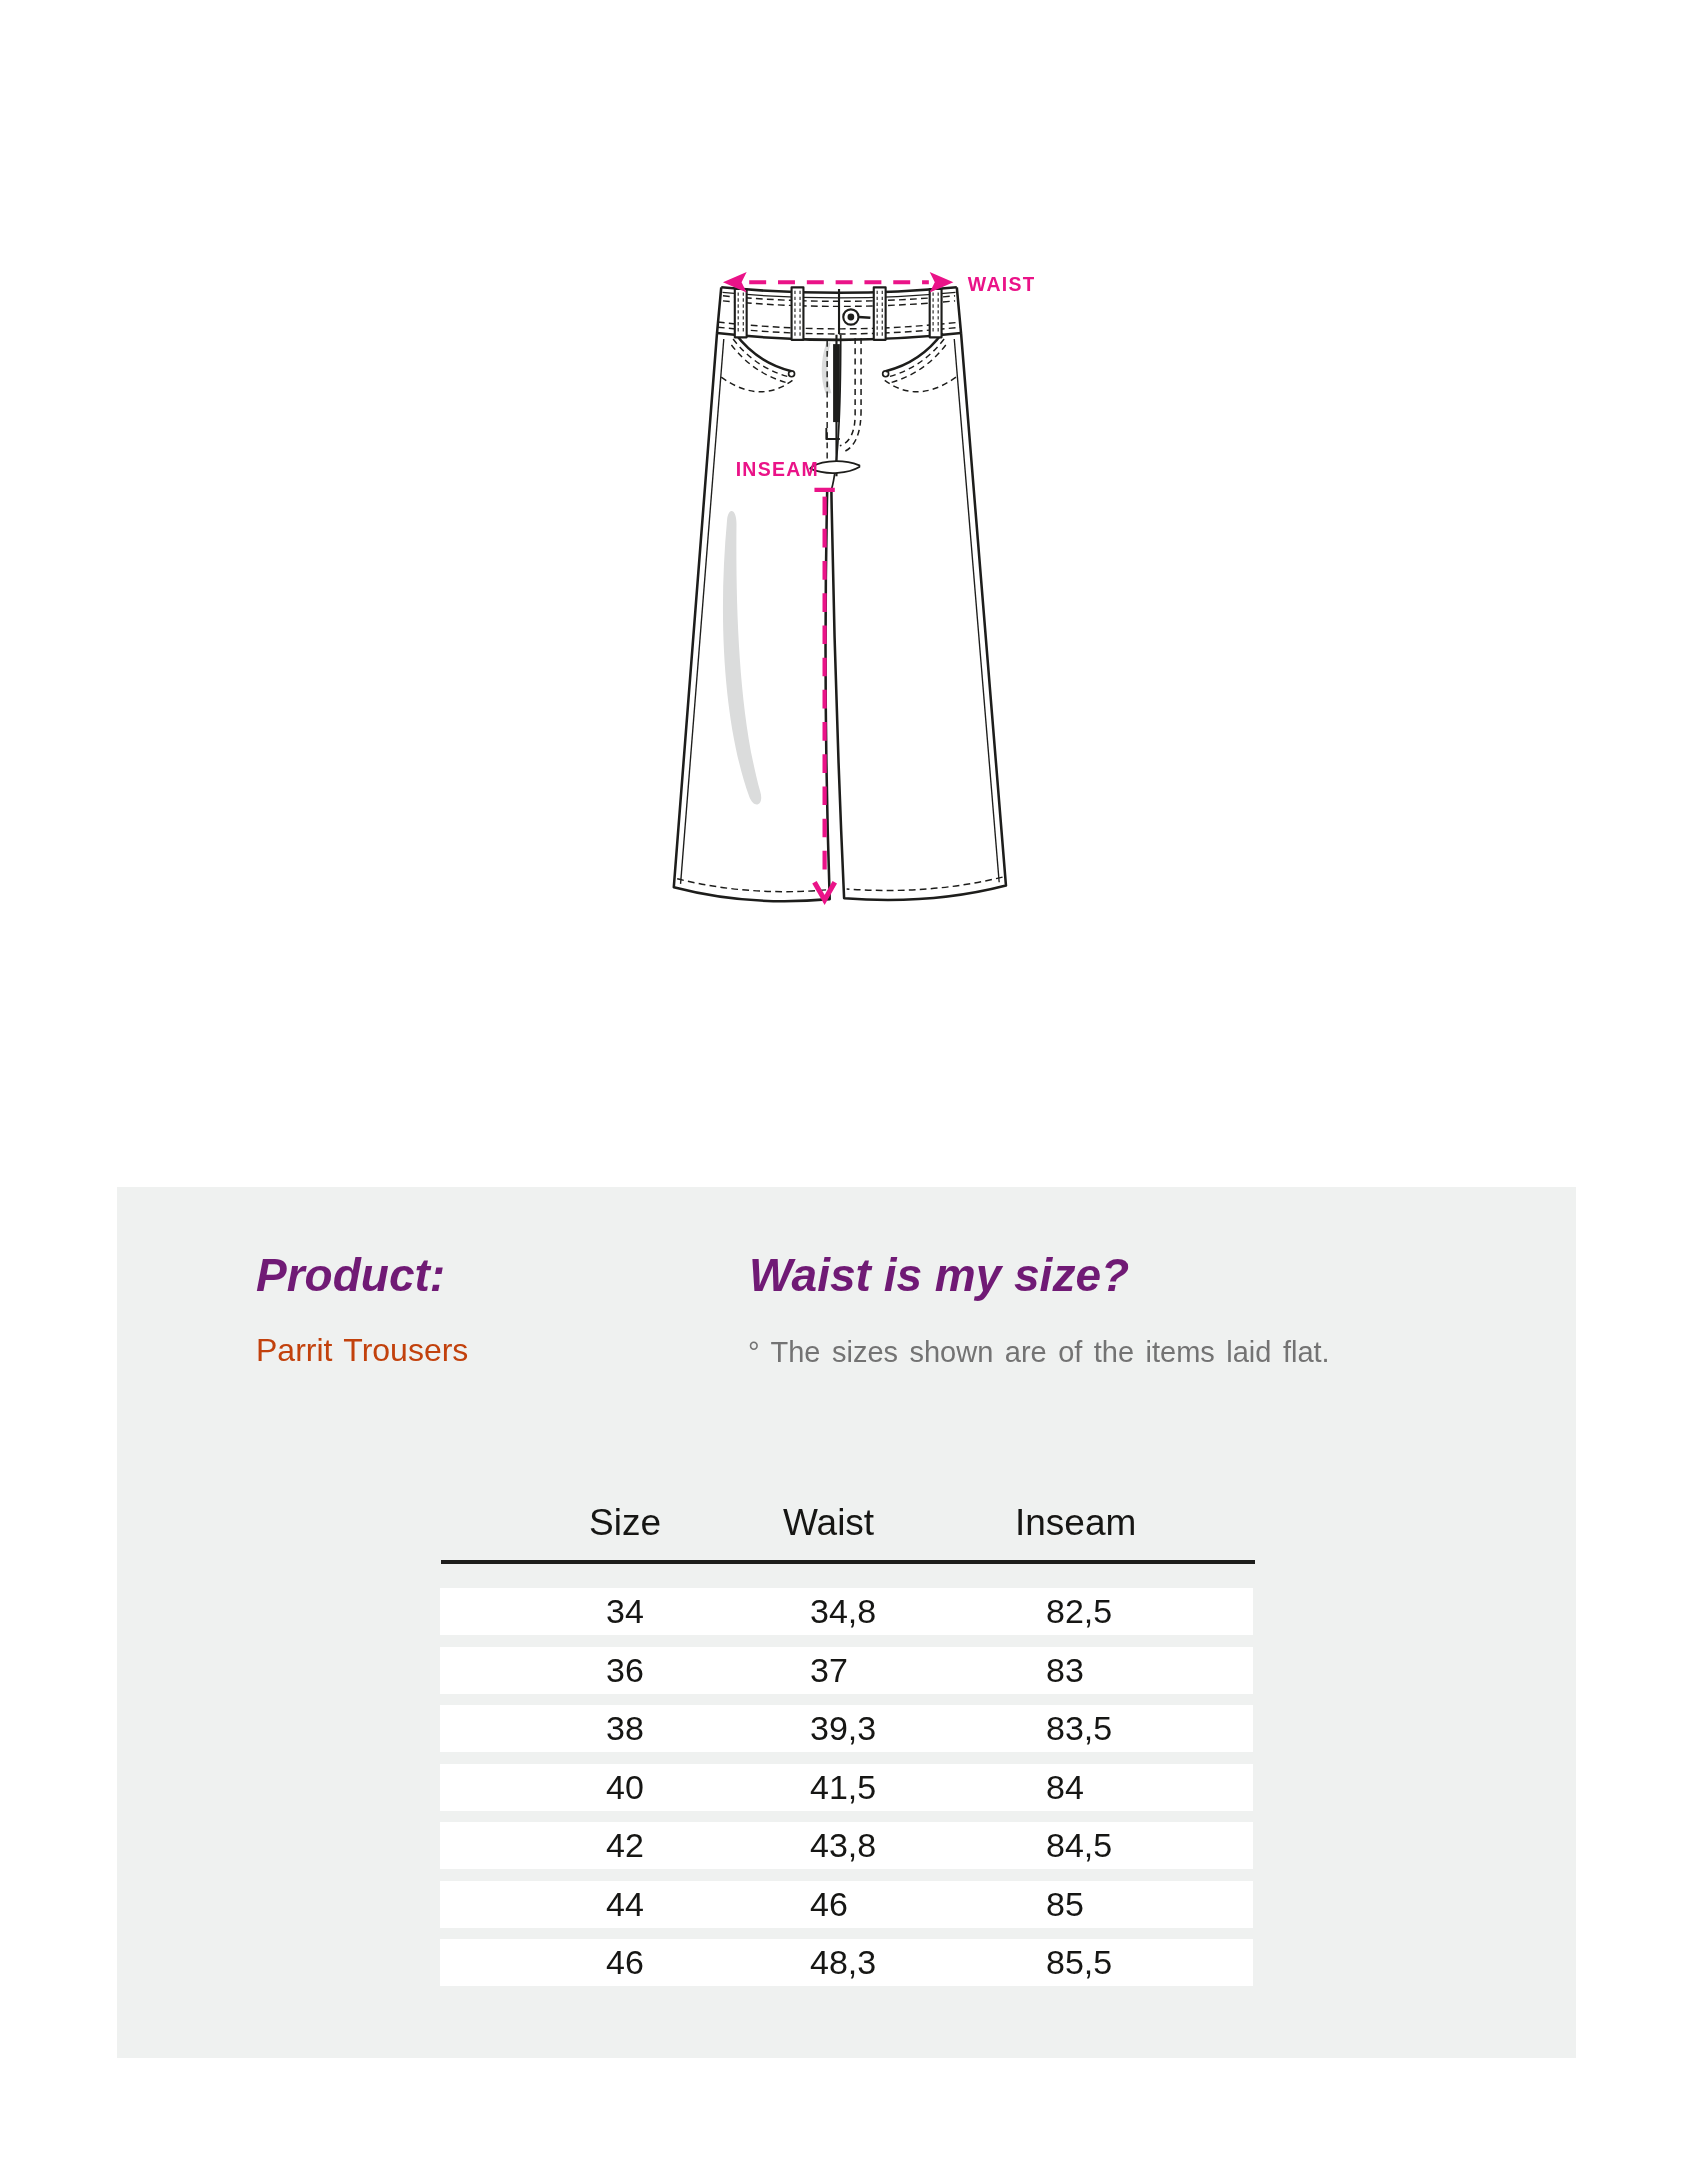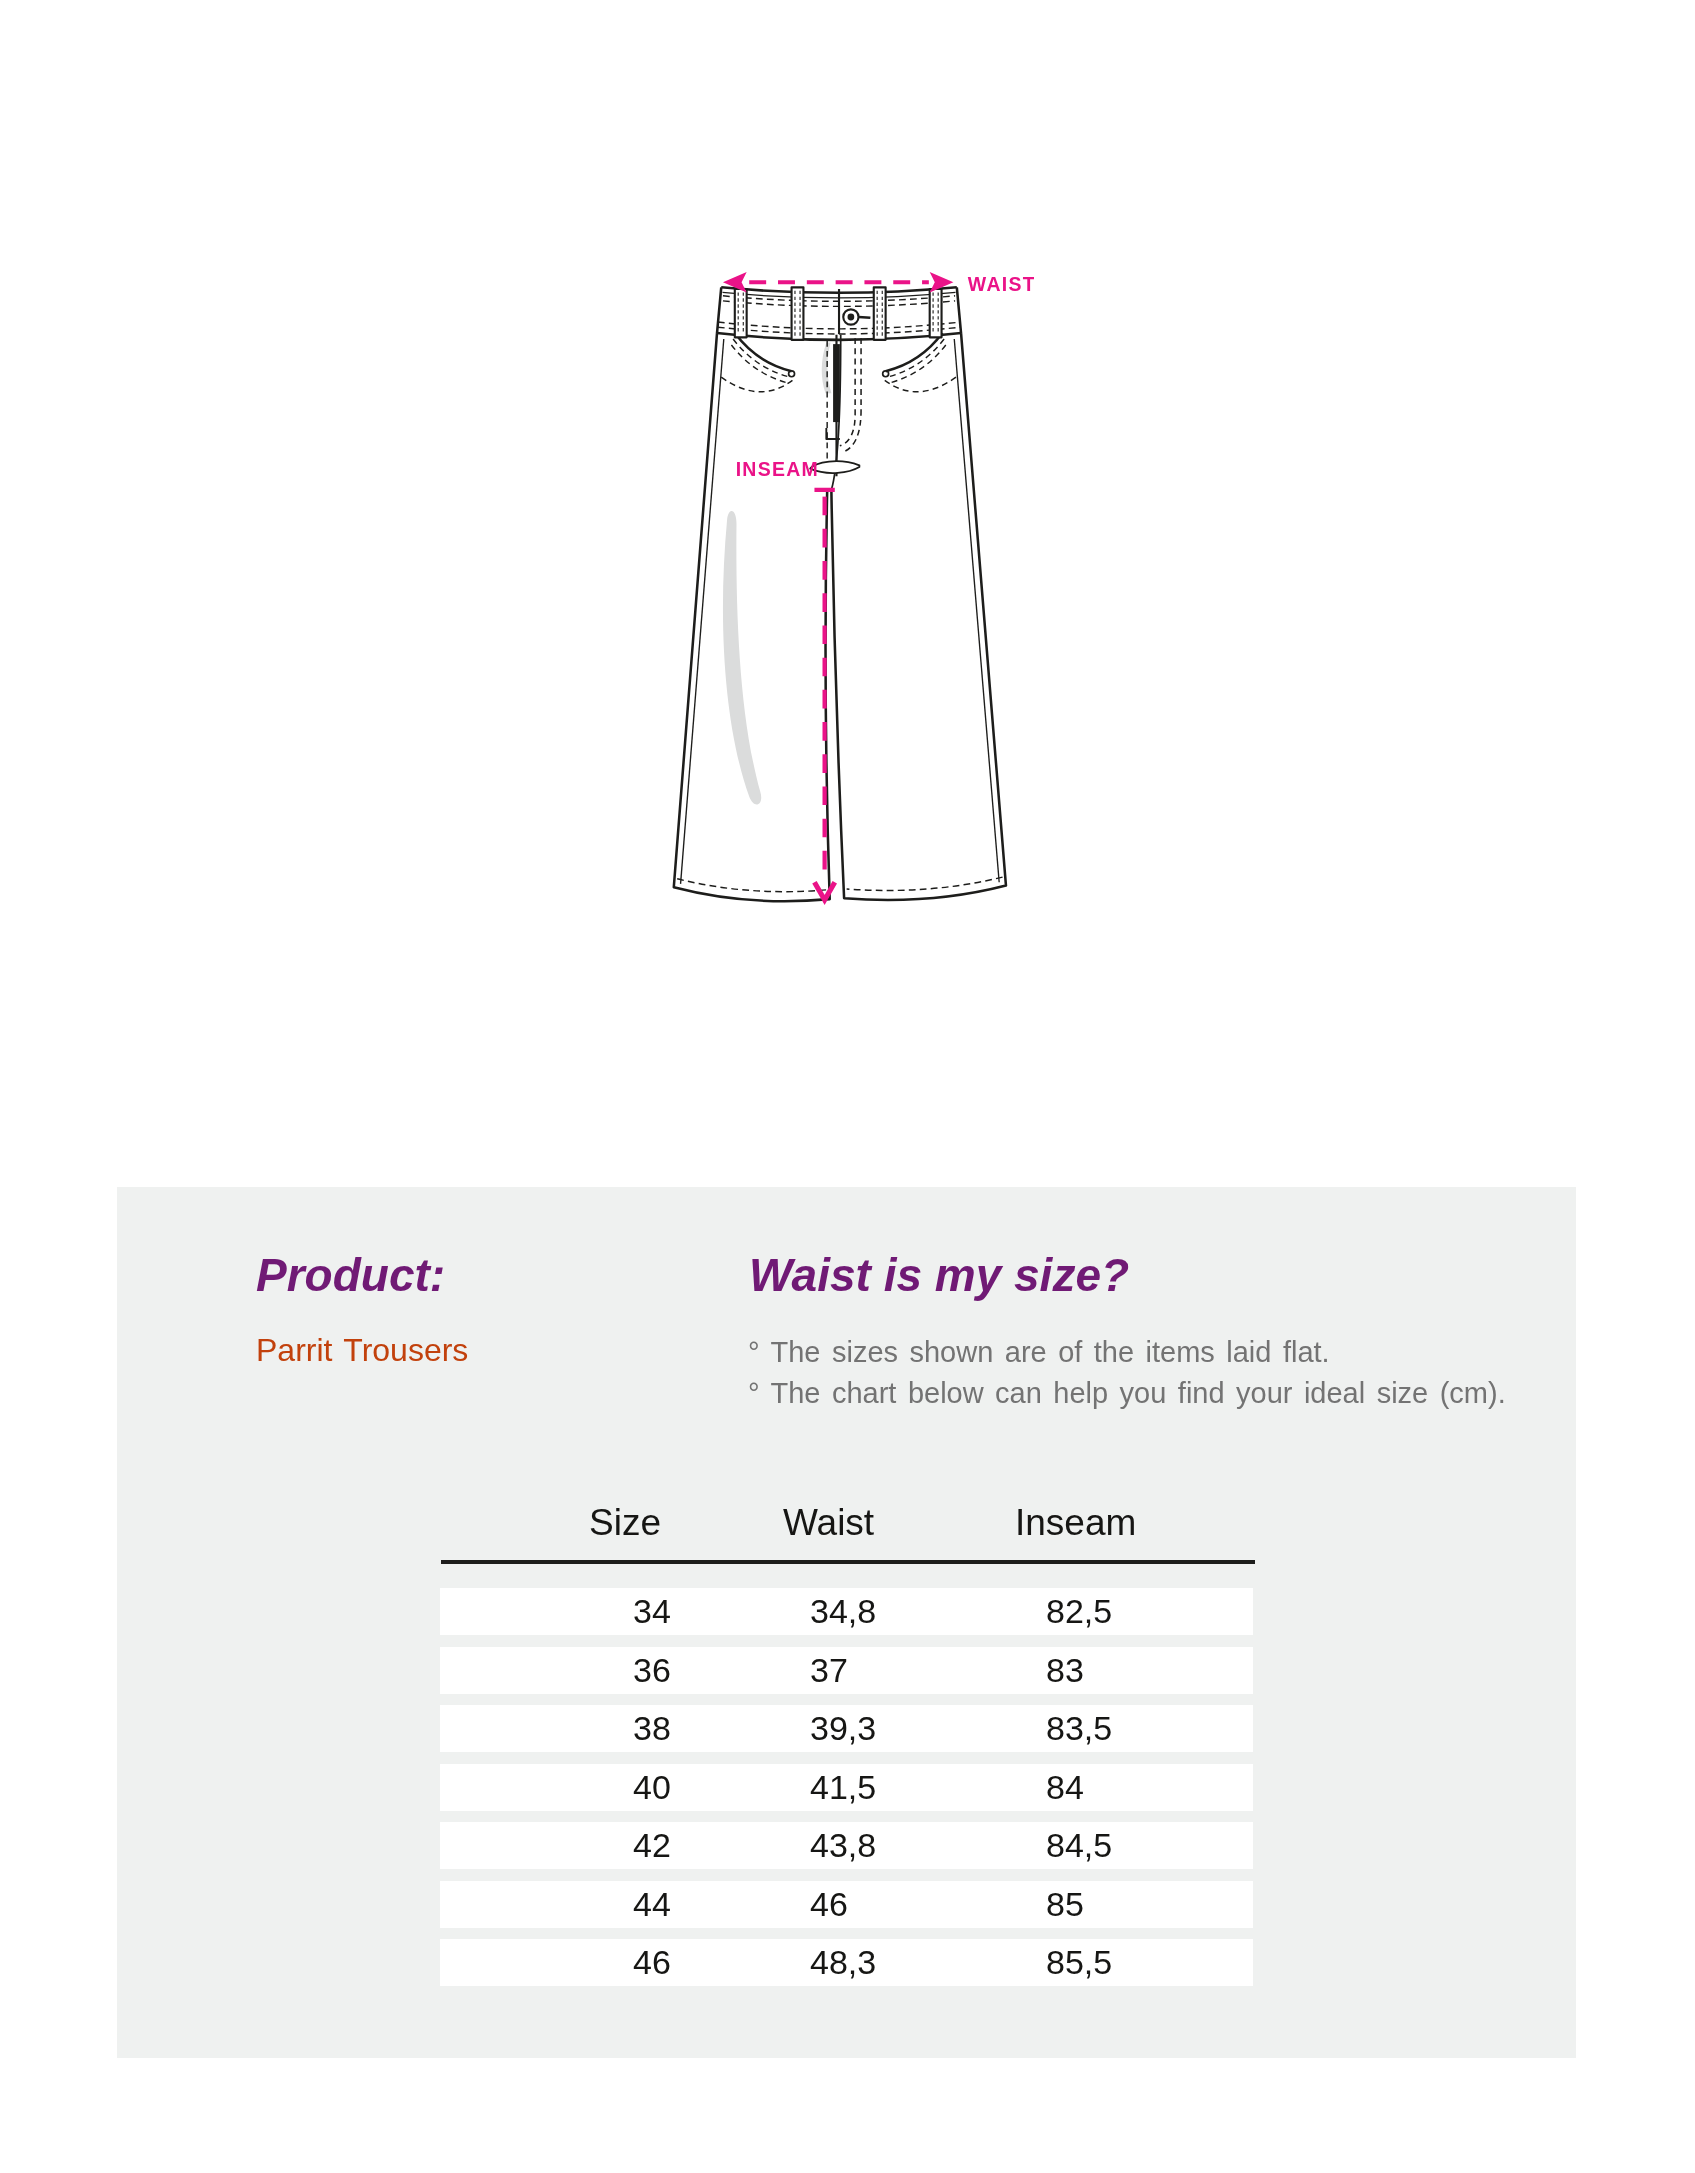--- a/index.html
+++ b/index.html
@@ -14,21 +14,21 @@
   .h-bold{position:absolute;font-size:46px;font-weight:700;letter-spacing:0px;color:#701a75;white-space:nowrap;font-style:italic;}
   .product-name{position:absolute;left:256px;top:1332px;font-size:32px;font-weight:400;color:#c2410c;white-space:nowrap;word-spacing:2.5px;}
   .notes{position:absolute;left:748px;top:1332px;font-size:29px;line-height:41px;color:#737373;word-spacing:3.4px;white-space:nowrap;}
   
   .thead{position:absolute;left:440px;top:1502px;width:814px;height:42px;}
   .thead span{position:absolute;font-size:37px;font-weight:400;color:#161614;white-space:nowrap;}
   .thead .hc0{left:149px;} .thead .hc1{left:343px;} .thead .hc2{left:575px;}
   .rule{position:absolute;left:441px;top:1560px;width:814px;height:4.2px;background:#1d1d1b;}
   .trow{position:absolute;left:440px;width:813px;height:47px;background:#ffffff;}
   .tcell{position:absolute;top:0;font-size:34px;line-height:47px;color:#161614;white-space:nowrap;}
-  .tcell.c0{left:166px;margin-left:27px;} .tcell.c1{left:370px;text-align:center;} .tcell.c2{left:606px;}
+  .tcell.c0{left:166px;} .tcell.c1{left:370px;text-align:center;} .tcell.c2{left:606px;}
   svg text{font-family:"Liberation Sans",sans-serif;}
 </style>
 </head>
 <body>
 
 <svg id="diagram" viewBox="780 315 440 760" xmlns="http://www.w3.org/2000/svg">
   <g stroke="#1d1d1b" fill="none" stroke-linejoin="round">
 
     <path stroke="none" fill="#dbdcdc" d="M858,612 C846,740 856,862 884,940 C890,956 902,950 897,934 C872,845 868,720 869,618 C869,600 860,598 858,612 Z"></path>
     <path stroke="none" fill="#dbdcdc" d="M975,404 C968,425 968,446 974,464 L981,464 C975,444 975,424 980,404 Z"></path>
@@ -109,21 +109,20 @@
 </svg>
 
 <div class="panel"></div>
 
 <div class="h-bold" style="left:256px;top:1248px;">Product:</div>
 <div class="product-name">Parrit Trousers</div>
 
 <div class="h-bold" style="left:749px;top:1248px;">Waist is my size?</div>
 <div class="notes">
     <div>° The sizes shown are of the items laid flat.</div>
-    <div>° The chart below can help you find your ideal size (cm).</div>
   </div>
 
 <div class="thead">
     <span class="hc0">Size</span>
     <span class="hc1">Waist</span>
     <span class="hc2">Inseam</span>
   </div>
 <div class="rule"></div>
 <div>
     <div class="trow" style="top: 1588px;">

